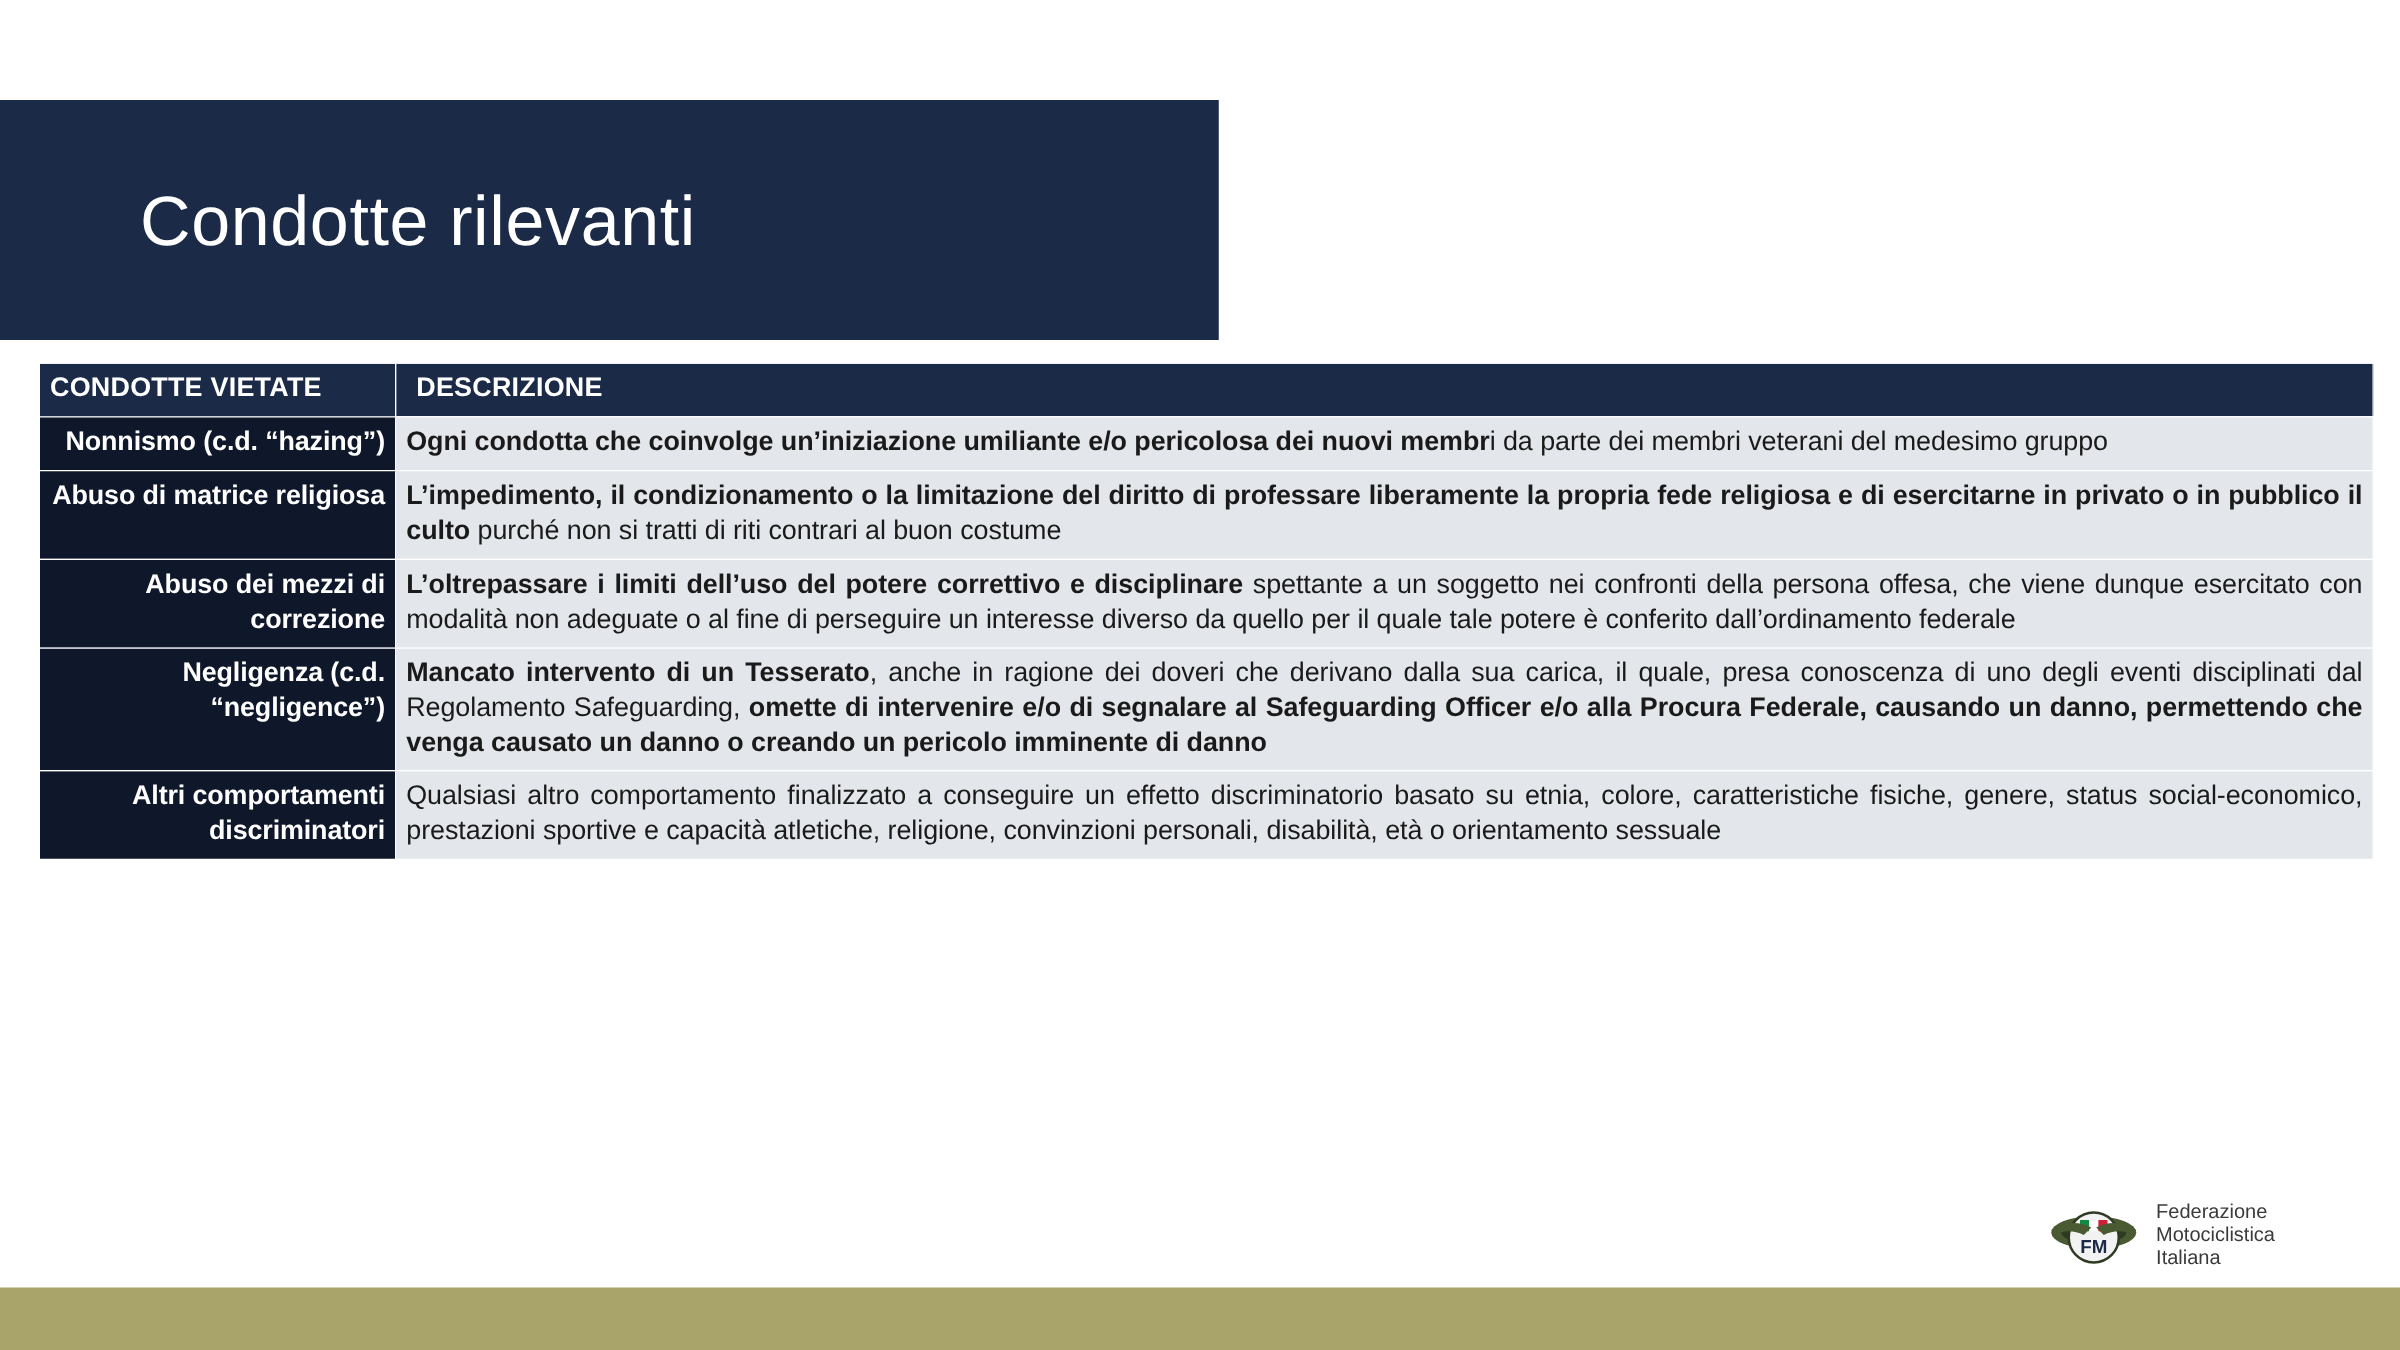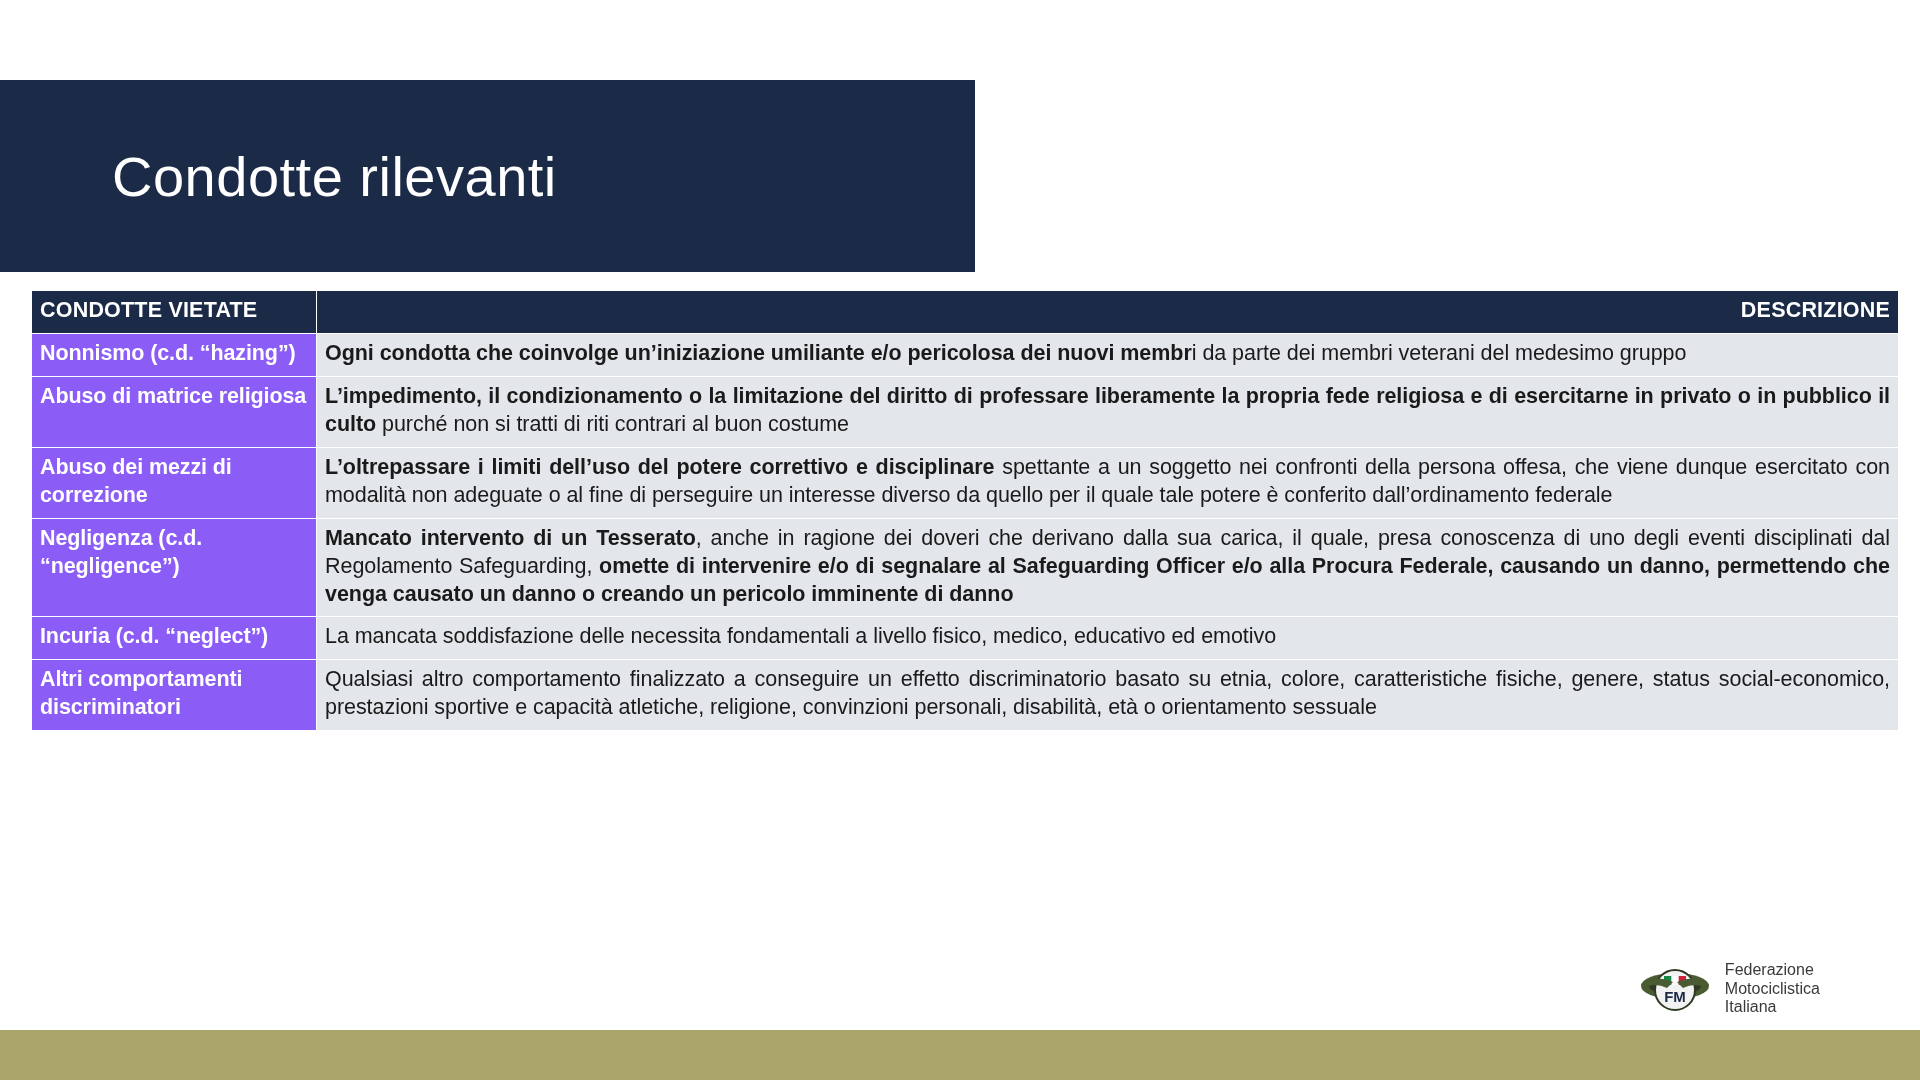--- a/index.html
+++ b/index.html
@@ -67,30 +67,31 @@
     font-weight: bold;
     font-size: 24px;
     letter-spacing: 0.2px;
     padding-top: 10px;
     padding-bottom: 12px;
   }
   thead th.hdr-left {
     text-align: left;
   }
   thead th.hdr-right {
-    text-align: right;
+    text-align: left;
     padding-left: 16px;
   }
   td.cat {
-    background: #8b5cf6;
+    background: #0f172a;
     color: #ffffff;
     font-weight: bold;
     font-size: 22px;
     line-height: 1.32;
     letter-spacing: -0.1px;
+    text-align: right;
   }
   td.desc {
     background: #e3e6ea;
     color: #1a1a1a;
     text-align: justify;
     text-justify: inter-word;
     letter-spacing: -0.05px;
     margin-left: 20px;
   }
   td.desc b { font-weight: bold; }
@@ -156,24 +157,20 @@
             <td class="cat">Abuso di matrice religiosa</td>
             <td class="desc"><b>L’impedimento, il condizionamento o la limitazione del diritto di professare liberamente la propria fede religiosa e di esercitarne in privato o in pubblico il culto</b> purché non si tratti di riti contrari al buon costume</td>
           </tr>
           <tr>
             <td class="cat">Abuso dei mezzi di correzione</td>
             <td class="desc"><b>L’oltrepassare i limiti dell’uso del potere correttivo e disciplinare</b> spettante a un soggetto nei confronti della persona offesa, che viene dunque esercitato con modalità non adeguate o al fine di perseguire un interesse diverso da quello per il quale tale potere è conferito dall’ordinamento federale</td>
           </tr>
           <tr>
             <td class="cat">Negligenza (c.d. “negligence”)</td>
             <td class="desc"><b>Mancato intervento di un Tesserato</b>, anche in ragione dei doveri che derivano dalla sua carica, il quale, presa conoscenza di uno degli eventi disciplinati dal Regolamento Safeguarding, <b>omette di intervenire e/o di segnalare al Safeguarding Officer e/o alla Procura Federale, causando un danno, permettendo che venga causato un danno o creando un pericolo imminente di danno</b></td>
-          </tr>
-          <tr>
-            <td class="cat">Incuria (c.d. “neglect”)</td>
-            <td class="desc">La mancata soddisfazione delle necessita fondamentali a livello fisico, medico, educativo ed emotivo</td>
           </tr>
           <tr>
             <td class="cat">Altri comportamenti discriminatori</td>
             <td class="desc">Qualsiasi altro comportamento finalizzato a conseguire un effetto discriminatorio basato su etnia, colore, caratteristiche fisiche, genere, status social-economico, prestazioni sportive e capacità atletiche, religione, convinzioni personali, disabilità, età o orientamento sessuale</td>
           </tr>
         </tbody>
     </table>
   </div>
 
   <div class="logo-area">

